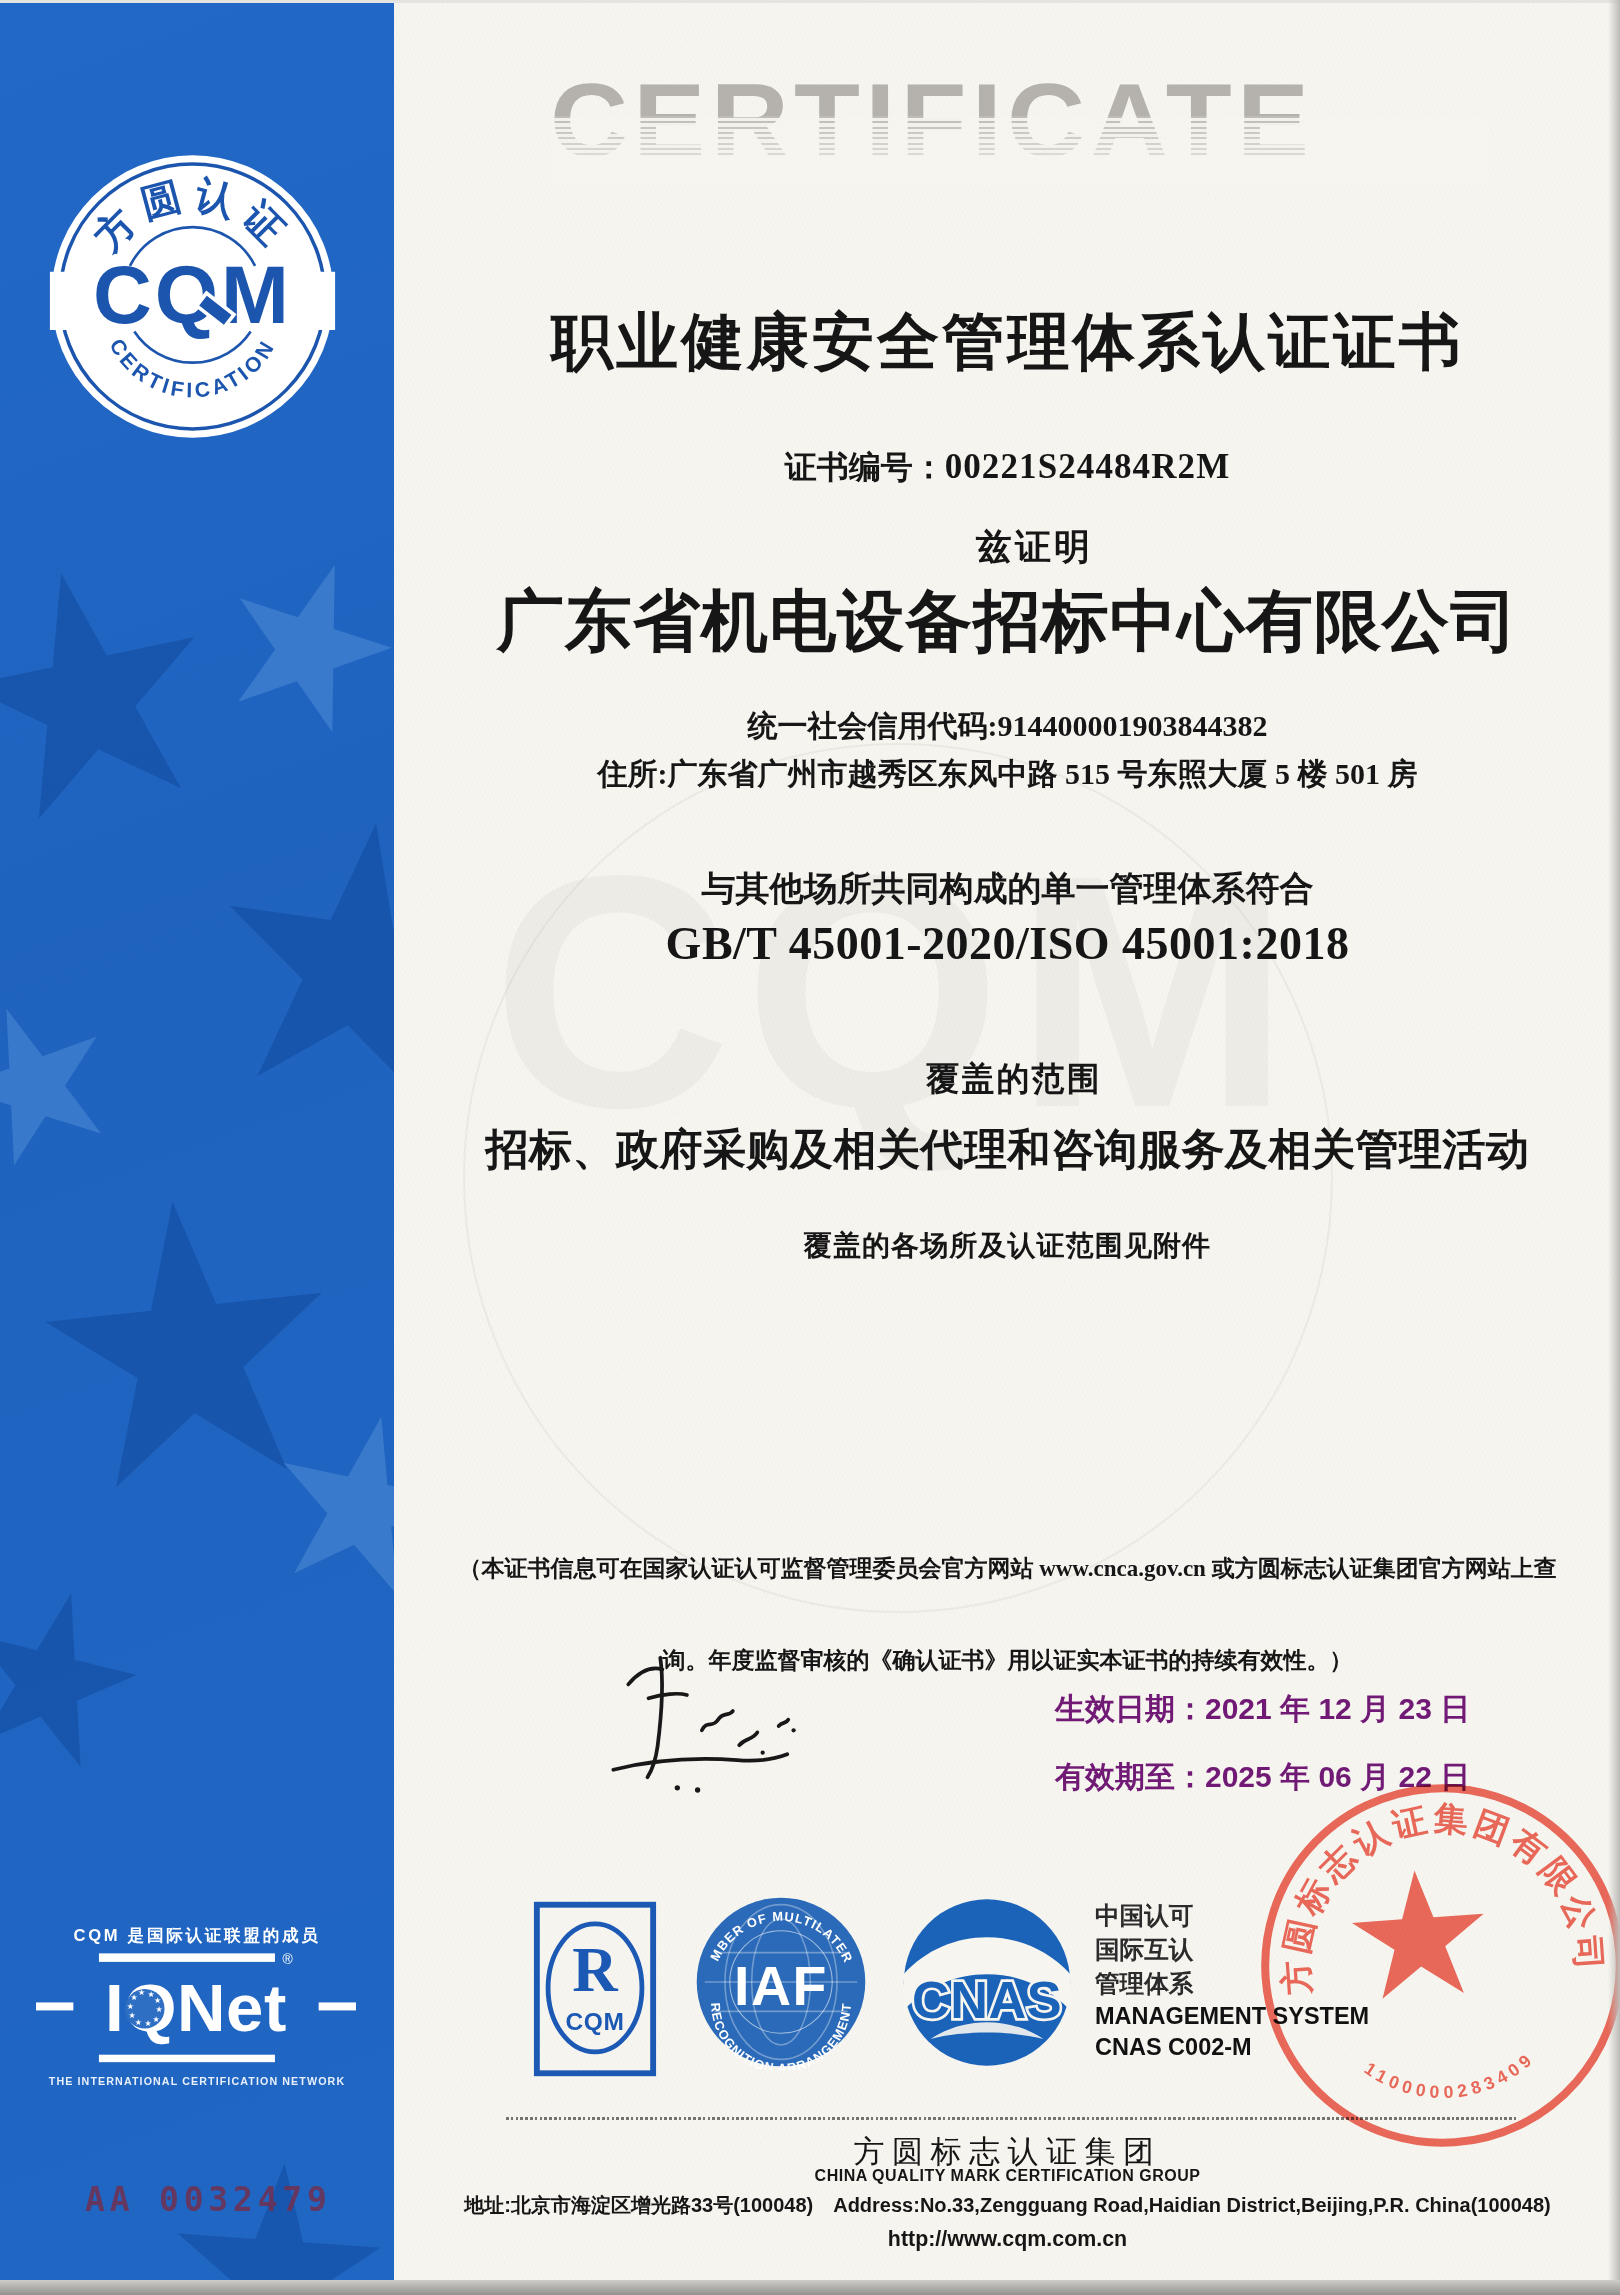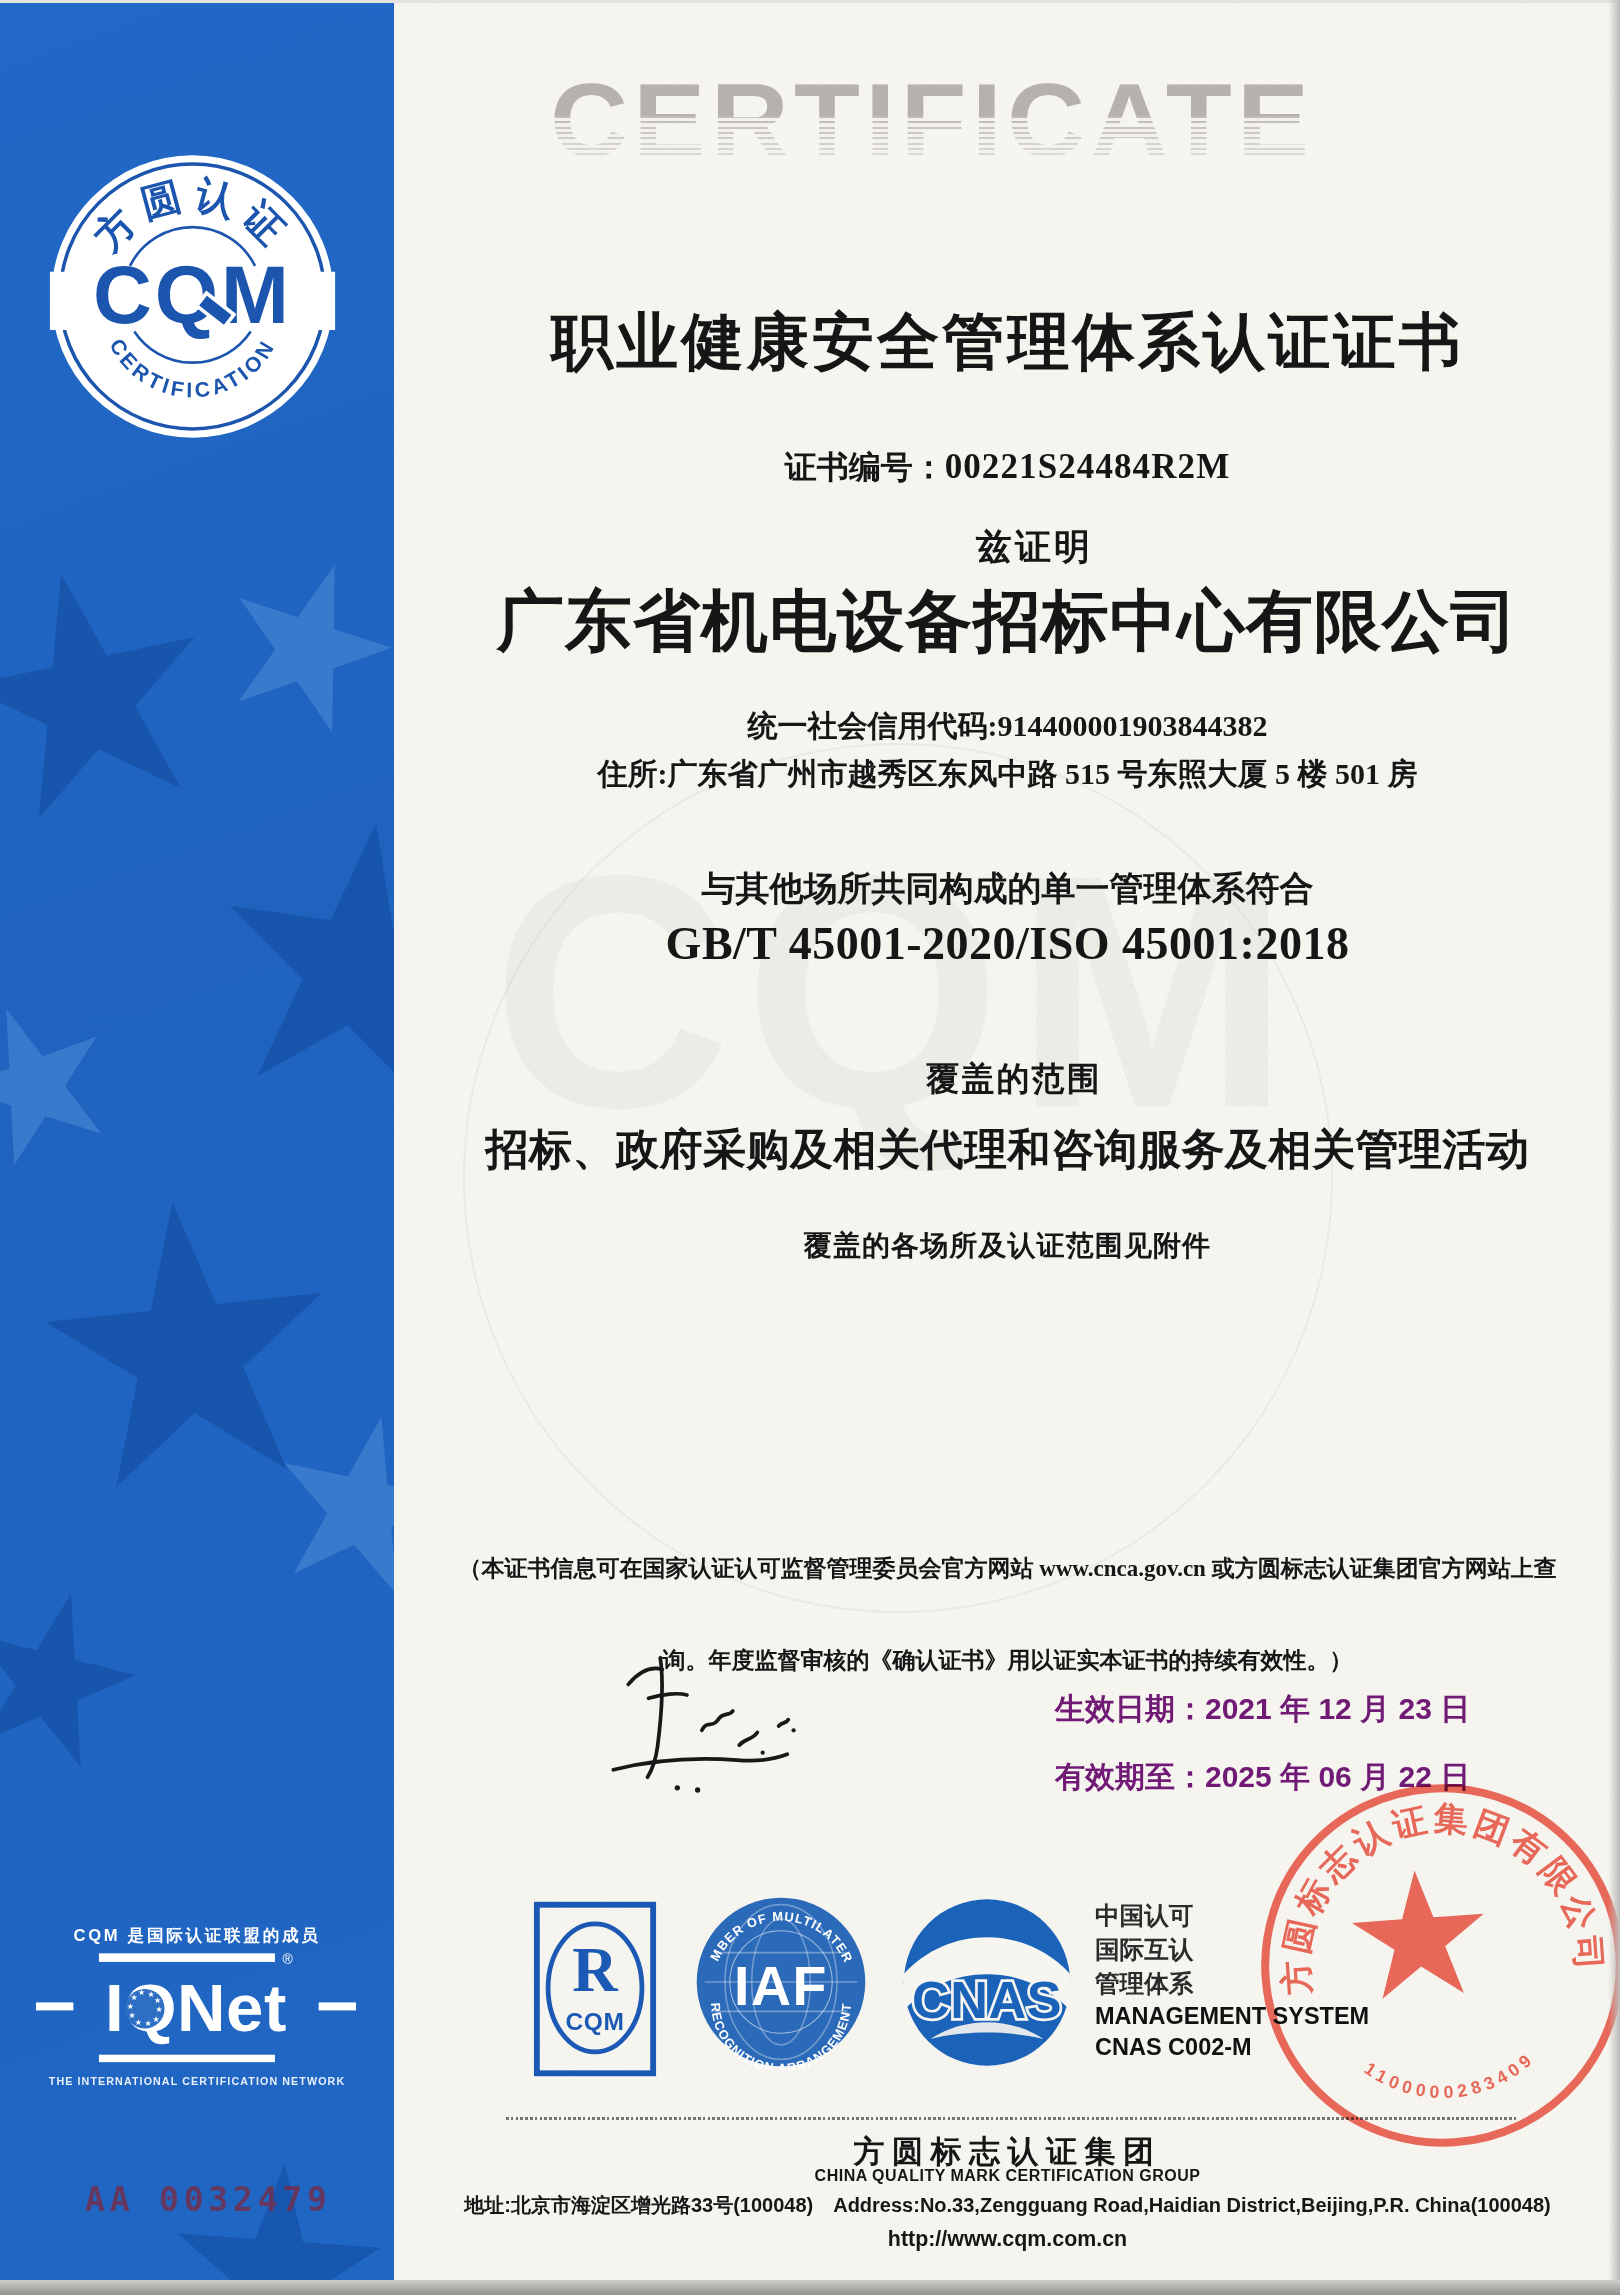--- a/index.html
+++ b/index.html
@@ -91,21 +91,21 @@
   .accr .cjk { font-size:24.6px; color:#2b2b2b; font-weight:600; line-height:34px; }
   .accr .en  { font-size:23.5px; color:#111; font-weight:800; line-height:31px; letter-spacing:0px; }
 
   
   .stamp { position:absolute; left:1254px; top:1777px; width:377px; height:377px; z-index:4;
     mix-blend-mode:multiply; opacity:.88; transform:rotate(-4deg); }
 
   
   .dashline { position:absolute; left:506px; top:2117px; width:1010px; height:3.2px; z-index:3;
     background:repeating-linear-gradient(90deg, #55534f 0 2.7px, transparent 2.7px 4.8px); opacity:.8; }
-  .fgroupcn { top:2131px; font-size:31px; font-weight:700; letter-spacing:7.5px; }
+  .fgroupcn { top:2131px; font-size:31px; font-weight:400; letter-spacing:7.5px; }
   .fgroupen { top:2167px; font-size:16px; font-weight:800; letter-spacing:0.5px; }
   .faddr    { top:2192px; font-size:20px; font-weight:700; }
   .furl     { top:2227px; font-size:21.4px; font-weight:800; }
 
   
   .edge-bottom { position:absolute; left:0; top:2280px; width:1621px; height:15.5px; z-index:6;
     background:linear-gradient(180deg,#cfcdc9,#8f8d89); }
   .edge-right  { position:absolute; left:1608px; top:0; width:12.3px; height:2295px; z-index:6;
     background:linear-gradient(90deg, rgba(200,198,194,0), #bdbbb7); }
   .edge-top    { position:absolute; left:0; top:0; width:1621px; height:3.2px; z-index:6; background:#e6e4e0; }

